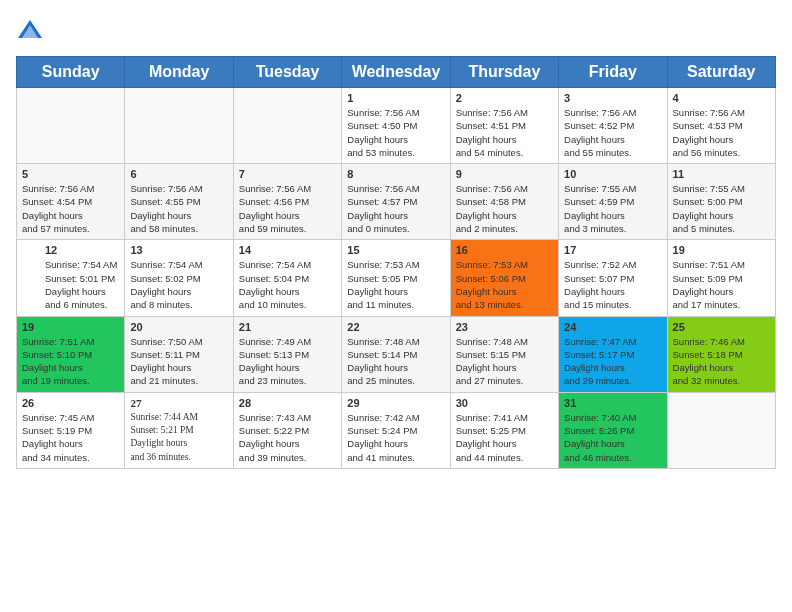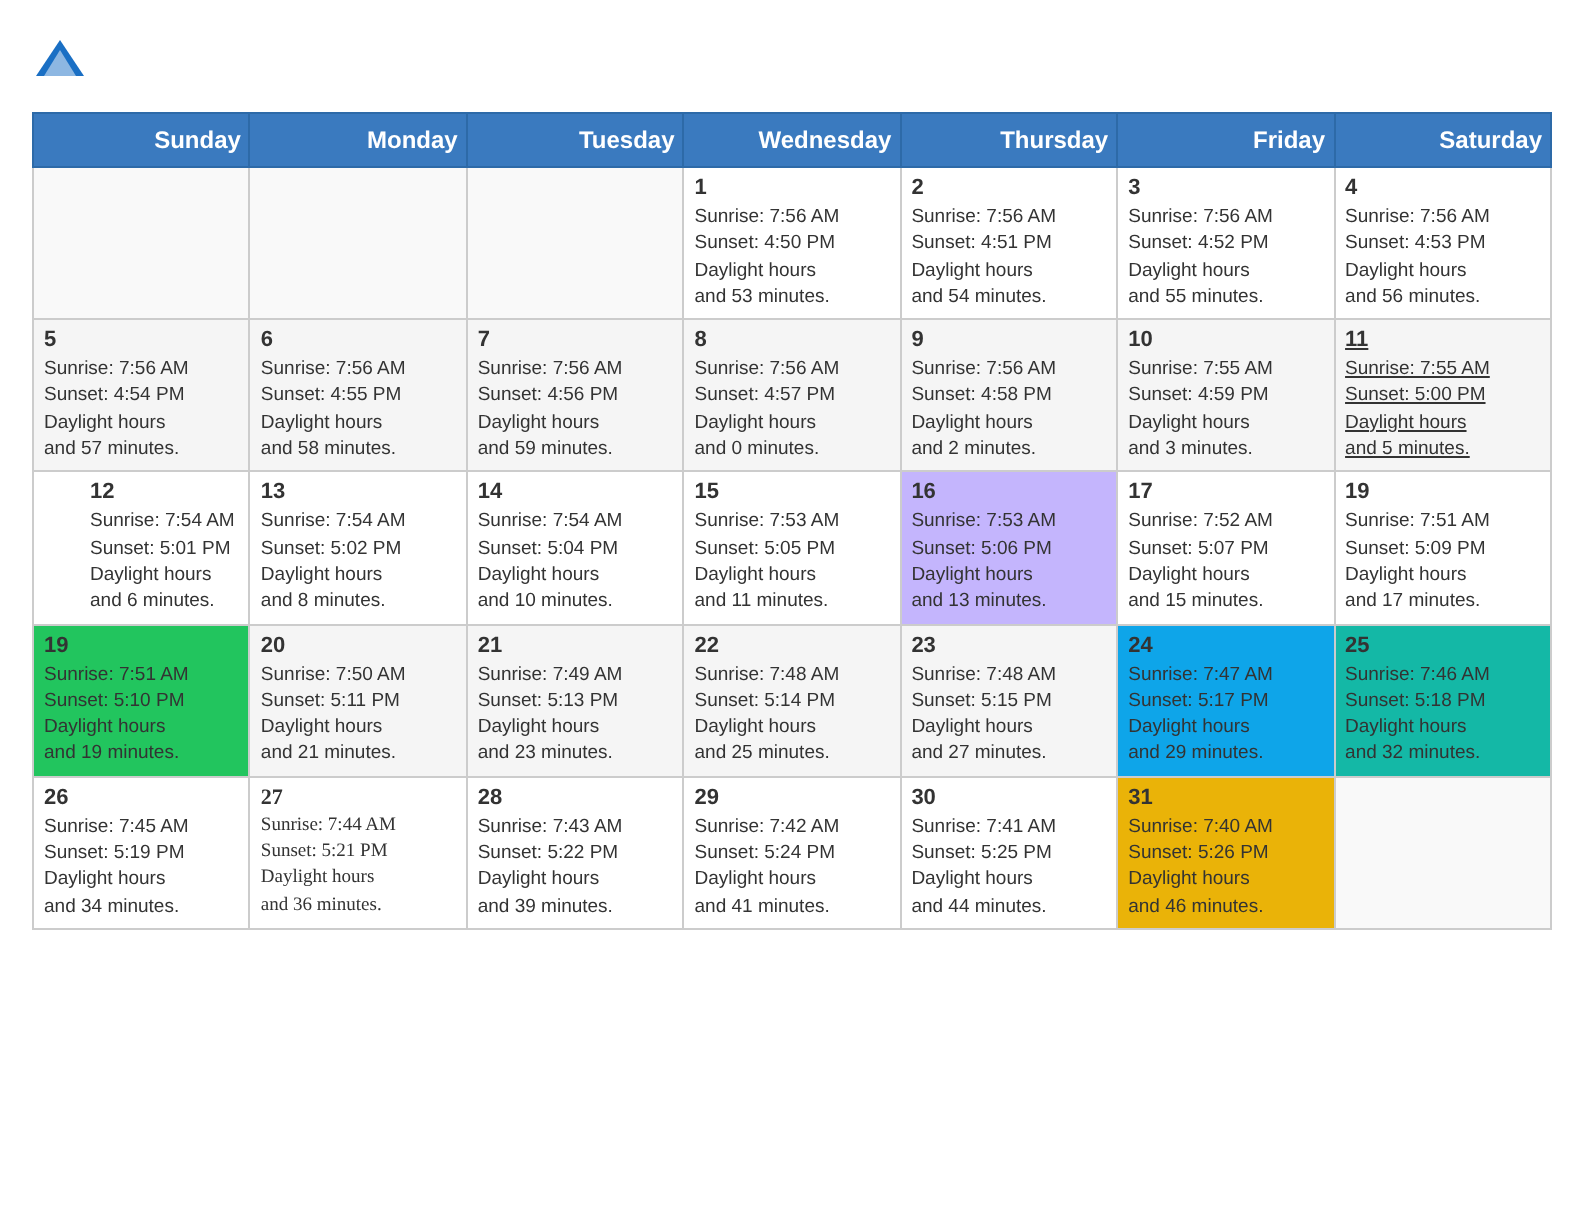--- a/index.html
+++ b/index.html
@@ -45,24 +45,24 @@
       color: #555;
     }
     .calendar {
       width: 100%;
       border-collapse: collapse;
       border: 1px solid #ccc;
     }
     .calendar th {
       background: #3a7abf;
       color: #fff;
-      font-size: 12px;
+      font-size: 16px;
       font-weight: bold;
       padding: 6px 4px;
-      text-align: right;
+      text-align: center;
       border: 1px solid #2d6aa8;
     }
     .calendar td {
       vertical-align: top;
       border: 1px solid #ccc;
       padding: 4px 5px;
       font-size: 10px;
       color: #333;
       width: calc(100% / 7);
       min-height: 80px;
@@ -161,21 +161,21 @@
           <div class="day-info">Sunrise: 7:56 AM<br>Sunset: 4:57 PM<br>Daylight hours<br>and 0 minutes.</div>
         </td>
         <td style="background: rgb(245, 245, 245);">
           <span class="day-number">9</span>
           <div class="day-info">Sunrise: 7:56 AM<br>Sunset: 4:58 PM<br>Daylight hours<br>and 2 minutes.</div>
         </td>
         <td style="background: rgb(245, 245, 245);">
           <span class="day-number">10</span>
           <div class="day-info">Sunrise: 7:55 AM<br>Sunset: 4:59 PM<br>Daylight hours<br>and 3 minutes.</div>
         </td>
-        <td style="background: rgb(245, 245, 245); text-decoration: underline;">
+        <td style="background: rgb(245, 245, 245);">
           <span class="day-number">11</span>
           <div class="day-info">Sunrise: 7:55 AM<br>Sunset: 5:00 PM<br>Daylight hours<br>and 5 minutes.</div>
         </td>
       </tr>
       <tr>
         <td style="background: rgb(255, 255, 255); padding-left: 28px;">
           <span class="day-number">12</span>
           <div class="day-info">Sunrise: 7:54 AM<br>Sunset: 5:01 PM<br>Daylight hours<br>and 6 minutes.</div>
         </td>
         <td style="background: rgb(255, 255, 255);">
@@ -183,21 +183,21 @@
           <div class="day-info">Sunrise: 7:54 AM<br>Sunset: 5:02 PM<br>Daylight hours<br>and 8 minutes.</div>
         </td>
         <td style="background: rgb(255, 255, 255);">
           <span class="day-number">14</span>
           <div class="day-info">Sunrise: 7:54 AM<br>Sunset: 5:04 PM<br>Daylight hours<br>and 10 minutes.</div>
         </td>
         <td style="background: rgb(255, 255, 255);">
           <span class="day-number">15</span>
           <div class="day-info">Sunrise: 7:53 AM<br>Sunset: 5:05 PM<br>Daylight hours<br>and 11 minutes.</div>
         </td>
-        <td style="background: #c4b5fd;">
+        <td style="background: #f97316;">
           <span class="day-number">16</span>
           <div class="day-info">Sunrise: 7:53 AM<br>Sunset: 5:06 PM<br>Daylight hours<br>and 13 minutes.</div>
         </td>
         <td style="background: rgb(255, 255, 255); margin-left: 20px;">
           <span class="day-number">17</span>
           <div class="day-info">Sunrise: 7:52 AM<br>Sunset: 5:07 PM<br>Daylight hours<br>and 15 minutes.</div>
         </td>
         <td style="background: rgb(255, 255, 255);">
           <span class="day-number">19</span>
           <div class="day-info">Sunrise: 7:51 AM<br>Sunset: 5:09 PM<br>Daylight hours<br>and 17 minutes.</div>
@@ -221,21 +221,21 @@
           <div class="day-info">Sunrise: 7:48 AM<br>Sunset: 5:14 PM<br>Daylight hours<br>and 25 minutes.</div>
         </td>
         <td style="background: rgb(245, 245, 245);">
           <span class="day-number">23</span>
           <div class="day-info">Sunrise: 7:48 AM<br>Sunset: 5:15 PM<br>Daylight hours<br>and 27 minutes.</div>
         </td>
         <td style="background: #0ea5e9;">
           <span class="day-number">24</span>
           <div class="day-info">Sunrise: 7:47 AM<br>Sunset: 5:17 PM<br>Daylight hours<br>and 29 minutes.</div>
         </td>
-        <td style="background: #14b8a6;">
+        <td style="background: #84cc16;">
           <span class="day-number">25</span>
           <div class="day-info">Sunrise: 7:46 AM<br>Sunset: 5:18 PM<br>Daylight hours<br>and 32 minutes.</div>
         </td>
       </tr>
       <tr>
         <td style="background: rgb(255, 255, 255);">
           <span class="day-number">26</span>
           <div class="day-info">Sunrise: 7:45 AM<br>Sunset: 5:19 PM<br>Daylight hours<br>and 34 minutes.</div>
         </td>
         <td style="background: rgb(255, 255, 255); font-family: Liberation Serif, serif;">
@@ -247,20 +247,20 @@
           <div class="day-info">Sunrise: 7:43 AM<br>Sunset: 5:22 PM<br>Daylight hours<br>and 39 minutes.</div>
         </td>
         <td style="background: rgb(255, 255, 255);">
           <span class="day-number">29</span>
           <div class="day-info">Sunrise: 7:42 AM<br>Sunset: 5:24 PM<br>Daylight hours<br>and 41 minutes.</div>
         </td>
         <td style="background: rgb(255, 255, 255);">
           <span class="day-number">30</span>
           <div class="day-info">Sunrise: 7:41 AM<br>Sunset: 5:25 PM<br>Daylight hours<br>and 44 minutes.</div>
         </td>
-        <td style="background: #eab308;">
+        <td style="background: #22c55e;">
           <span class="day-number">31</span>
           <div class="day-info">Sunrise: 7:40 AM<br>Sunset: 5:26 PM<br>Daylight hours<br>and 46 minutes.</div>
         </td>
         <td class="empty-cell"></td>
       </tr>
     </tbody>
 </table>
 
 </body></html>

